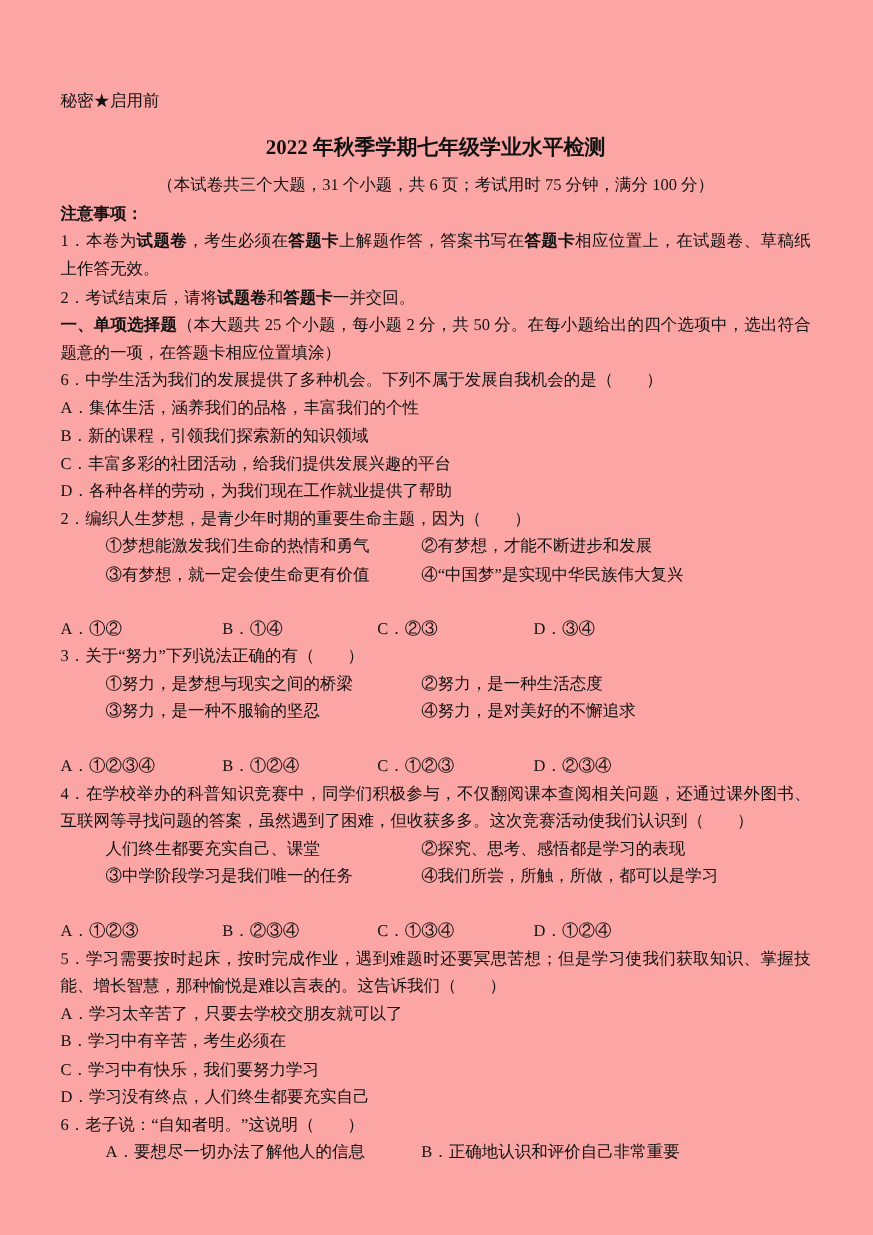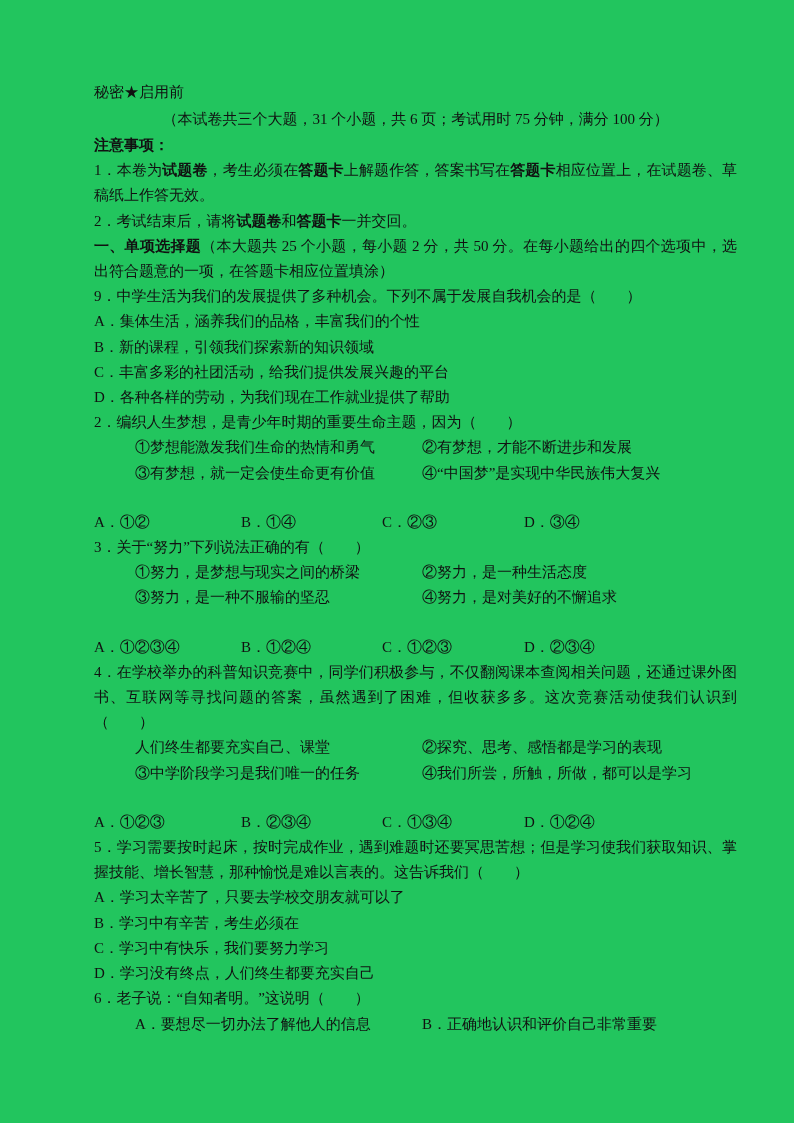--- a/index.html
+++ b/index.html
@@ -1,22 +1,22 @@
 <!DOCTYPE html>
 <html><head>
 <meta charset="utf-8">
 <style>
   html, body { margin: 0; padding: 0; background: #ffffff; }
   .page {
     position: relative;
     width: 794px;
     height: 1123px;
     box-sizing: border-box;
-    padding: 80px 57px 40px 94px;
-    background: #22c55e;
+    padding: 80px 57px 40px 55px;
+    background: #fca5a5;
     color: #111111;
     font-family: "Liberation Serif", "DejaVu Serif", serif;
     font-size: 15px;
     overflow: hidden;
   }
   .classification {
     font-size: 15px;
     line-height: 25px;
   }
   .title {
@@ -51,29 +51,30 @@
   .cols1 { display: block; }
   .cols2 { grid-template-columns: 287px auto; margin-left: 41px; }
   .cols4 { grid-template-columns: 147px 141px 142px auto; margin-top: 24px; }
   .row span { display: block; white-space: nowrap; }
 </style>
 </head>
 <body>
 
 <div class="page">
   <div class="classification">秘密★启用前</div>
+  <h1 class="title">2022 年秋季学期七年级学业水平检测</h1>
   <p class="exam-info">（本试卷共三个大题，31 个小题，共 6 页；考试用时 75 分钟，满分 100 分）</p>
   <p class="body-line notes-heading">注意事项：</p>
   <div id="notes-container">
       <p class="body-line just"><span>1．本卷为</span><span class="b">试题卷</span><span>，考生必须在</span><span class="b">答题卡</span><span>上解题作答，答案书写在</span><span class="b">答题卡</span><span>相应位置上，在试题卷、草稿纸上作答无效。</span></p>
       <p class="body-line just"><span>2．考试结束后，请将</span><span class="b">试题卷</span><span>和</span><span class="b">答题卡</span><span>一并交回。</span></p>
     </div>
   <p class="body-line just" id="section-heading"><span class="b">一、单项选择题</span><span>（本大题共 25 个小题，每小题 2 分，共 50 分。在每小题给出的四个选项中，选出符合题意的一项，在答题卡相应位置填涂）</span></p>
   <div id="questions-container">
-      <p class="body-line just">9．中学生活为我们的发展提供了多种机会。下列不属于发展自我机会的是（　　）</p>
+      <p class="body-line just">6．中学生活为我们的发展提供了多种机会。下列不属于发展自我机会的是（　　）</p>
       <div class="body-line row cols1">
         <span>A．集体生活，涵养我们的品格，丰富我们的个性</span>
       </div>
       <div class="body-line row cols1">
         <span>B．新的课程，引领我们探索新的知识领域</span>
       </div>
       <div class="body-line row cols1">
         <span>C．丰富多彩的社团活动，给我们提供发展兴趣的平台</span>
       </div>
       <div class="body-line row cols1">

